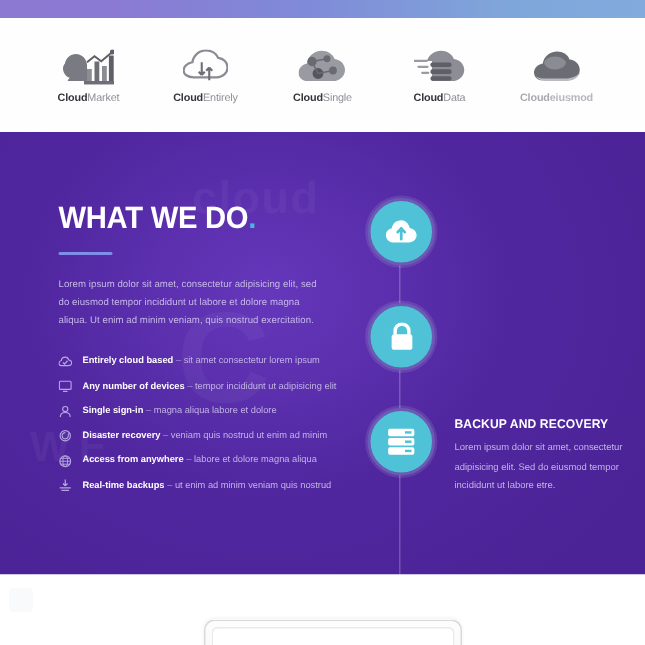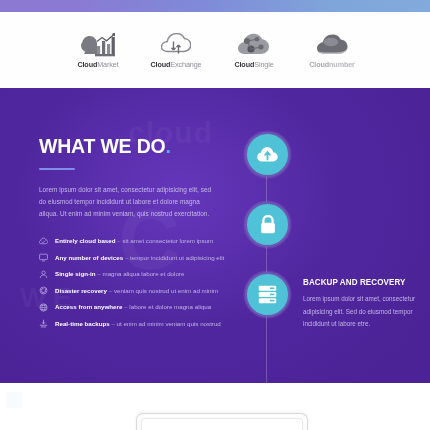--- a/index.html
+++ b/index.html
@@ -153,47 +153,59 @@
     </div>
 
     <div class="logo">
       <span class="logo-mark">
         <svg width="30" height="24" viewBox="0 0 30 24">
           <path d="M7 18.5h15.5c4 0 7.2-2.9 7.2-6.5 0-3.3-2.7-6-6.2-6.4C22.2 2.7 19 0.6 15.4 0.6 10.7 0.6 6.8 4 6.3 8.5 2.8 9 0.4 11.4 0.4 14c0 2.5 2.6 4.5 6.6 4.5z" fill="none" stroke="#8b8b93" stroke-width="1.5"></path>
           <path d="M12.5 8.5v8.5m0 0l-2-2.2m2 2.2l2-2.2" stroke="#6e6e76" stroke-width="1.4" fill="none"></path>
           <path d="M17.5 20.5V12m0 0l-2 2.2m2-2.2l2 2.2" stroke="#6e6e76" stroke-width="1.4" fill="none"></path>
         </svg>
       </span>
-      <span class="logo-txt"><b>Cloud</b><i>Exchange</i></span>
+      <span class="logo-txt"><b>Cloud</b><i>Entirely</i></span>
     </div>
 
     <div class="logo">
       <span class="logo-mark">
         <svg width="32" height="24" viewBox="0 0 32 24">
           <path d="M6 21h17c4.4 0 8-3.3 8-7.4 0-3.8-3-6.9-6.9-7.3C22.8 3 19.4 0.8 15.5 0.8 10.4 0.8 6.2 4.5 5.7 9.3 2.4 10 0 12.6 0 15.6 0 18.6 2.7 21 6 21z" fill="#9a9aa2"></path>
           <circle cx="9" cy="8" r="3.1" fill="#6a6a72"></circle>
           <circle cx="19" cy="6.2" r="2.3" fill="#6a6a72"></circle>
           <circle cx="13" cy="16" r="3.6" fill="#55555d"></circle>
           <circle cx="23" cy="14" r="2.6" fill="#6a6a72"></circle>
           <path d="M9 8l10-1.8M9 8l4 8m10-2l-10 2" stroke="#6a6a72" stroke-width="1.1"></path>
         </svg>
       </span>
       <span class="logo-txt"><b>Cloud</b><i>Single</i></span>
     </div>
 
+    <div class="logo">
+      <span class="logo-mark">
+        <svg width="34" height="24" viewBox="0 0 34 24">
+          <path d="M12 21h13.5c4.4 0 8-3.3 8-7.4 0-3.8-3-6.9-6.9-7.3C25.3 3 21.9 0.8 18 0.8c-4.5 0-8.3 2.9-9.4 6.9H12z" fill="#8d8d95"></path>
+          <rect x="11" y="8.6" width="14" height="3.1" rx="1.2" fill="#5f5f67"></rect>
+          <rect x="11" y="13.2" width="14" height="3.1" rx="1.2" fill="#5f5f67"></rect>
+          <rect x="11" y="17.8" width="14" height="3.1" rx="1.2" fill="#5f5f67"></rect>
+          <path d="M0.5 7.5h8M3 11.5h6M5.5 15.5h4" stroke="#9a9aa2" stroke-width="1.5" stroke-linecap="round"></path>
+        </svg>
+      </span>
+      <span class="logo-txt"><b>Cloud</b><i>Data</i></span>
+    </div>
 
     <div class="logo faded">
       <span class="logo-mark">
         <svg width="32" height="23" viewBox="0 0 32 23">
           <path d="M6.5 19.5h17.2c4.3 0 7.8-3.1 7.8-7 0-3.6-3-6.6-6.8-6.9C23.5 2.3 20.2 0.4 16.4 0.4 11.5 0.4 7.4 3.8 6.9 8.3 3.5 8.9 1 11.4 1 14.3c0 2.9 2.4 5.2 5.5 5.2z" fill="#6c6c74"></path>
           <path d="M2 16.8c1.6 2 4.3 3.2 7.4 3.2h13.2c4.6 0 8.4-2.6 9.2-6-2 3.2-6.1 4.4-10.9 4.4H8.5c-2.6 0-4.9-.6-6.5-1.6z" fill="#babac0"></path>
           <ellipse cx="15" cy="8" rx="7.2" ry="4.3" fill="#8b8b93"></ellipse>
         </svg>
       </span>
-      <span class="logo-txt"><b>Cloud</b><i>number</i></span>
+      <span class="logo-txt"><b>Cloud</b><i>eiusmod</i></span>
     </div>
 
   </div>
 
   <div class="panel">
     <div class="wm wm1">C</div>
     <div class="wm wm2">cloud</div>
     <div class="wm wm3">WE</div>
 
     <div class="panel-inner">

